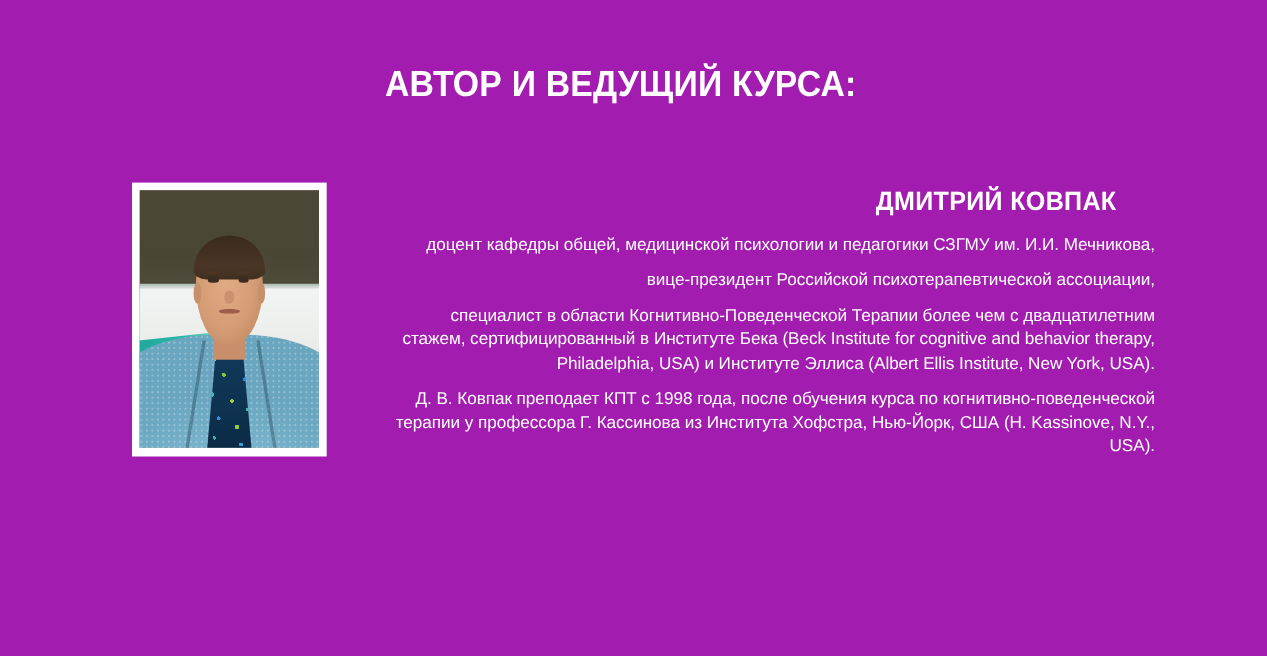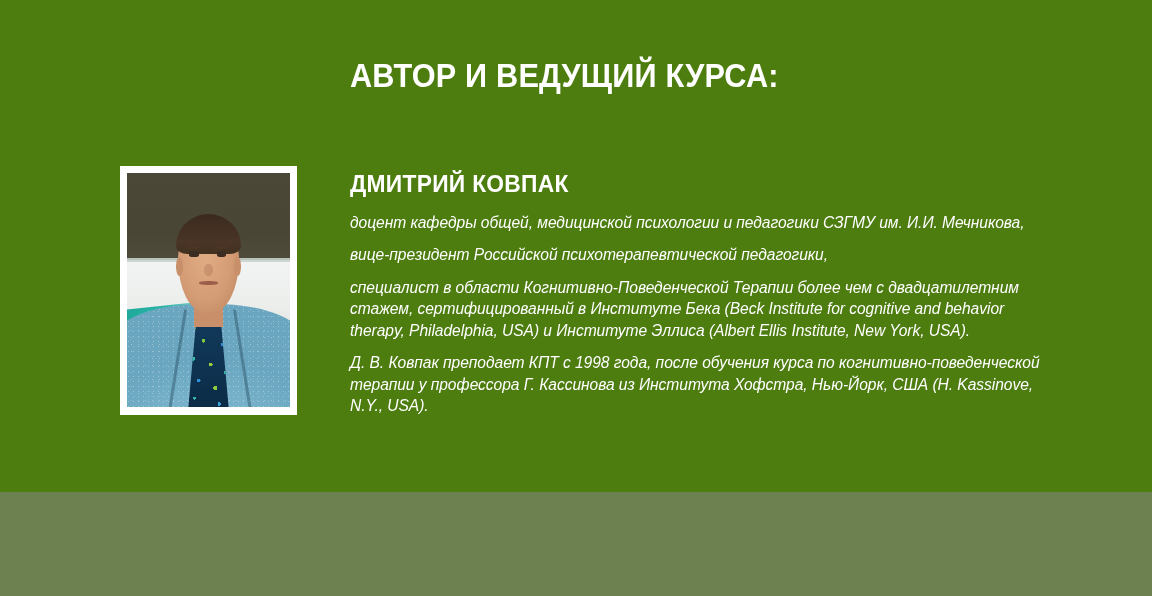--- a/index.html
+++ b/index.html
@@ -10,22 +10,22 @@
     width: 1152px;
     height: 596px;
     overflow: hidden;
     background: #6d8150;
     font-family: "Liberation Sans", sans-serif;
     -webkit-font-smoothing: antialiased;
   }
   .slide {
     position: relative;
     width: 1152px;
-    height: 492px;
-    background: #4d7c0f;
+    height: 596px;
+    background: #a21caf;
   }
 
   
   .slide-title {
     position: absolute;
     left: 350px;
     top: 58px;
     color: #ffffff;
     font-family: "Liberation Sans Narrow", "Liberation Sans", sans-serif;
     font-size: 33px;
@@ -223,39 +223,39 @@
     border-radius: 50%;
   }
 
   
   .bio {
     position: absolute;
     left: 350px;
     top: 170px;
     width: 700px;
     color: #ffffff;
+    text-align: right;
   }
   .bio-name {
     font-family: "Liberation Sans Narrow", "Liberation Sans", sans-serif;
     font-size: 24px;
     font-weight: bold;
     letter-spacing: 0.3px;
     transform: scaleX(0.95);
     transform-origin: left center;
     line-height: 1.15;
     margin: 0 0 14px 0;
     white-space: nowrap;
   }
   .bio-p {
     font-family: "Liberation Sans", sans-serif;
     font-size: 15.6px;
     line-height: 21.5px;
     margin: 0 0 11px 0;
     letter-spacing: -0.05px;
-    font-style: italic;
   }
   .bio-p.tight { margin-bottom: 0; }
 </style>
 </head>
 <body>
 
 <div class="slide">
 
   <div class="slide-title">АВТОР И ВЕДУЩИЙ КУРСА:</div>
 
@@ -284,18 +284,18 @@
       <div class="ph-eye-r"></div>
       <div class="ph-nose"></div>
       <div class="ph-mouth"></div>
     </div>
   </div>
 
   <div class="bio">
     <div class="bio-name">ДМИТРИЙ КОВПАК</div>
 
     <p class="bio-p">доцент кафедры общей, медицинской психологии и педагогики СЗГМУ им. И.И. Мечникова,</p>
-    <p class="bio-p">вице-президент Российской психотерапевтической педагогики,</p>
+    <p class="bio-p">вице-президент Российской психотерапевтической ассоциации,</p>
     <p class="bio-p">специалист в области Когнитивно-Поведенческой Терапии более чем с двадцатилетним стажем, сертифицированный в Институте Бека (Beck Institute for cognitive and behavior therapy, Philadelphia, USA) и Институте Эллиса (Albert Ellis Institute, New York, USA).</p>
     <p class="bio-p tight">Д. В. Ковпак преподает КПТ с 1998 года, после обучения курса по когнитивно-поведенческой терапии у профессора Г. Кассинова из Института Хофстра, Нью-Йорк, США (H. Kassinove, N.Y., USA).</p>
   </div>
 
 </div>
 
 </body></html>

